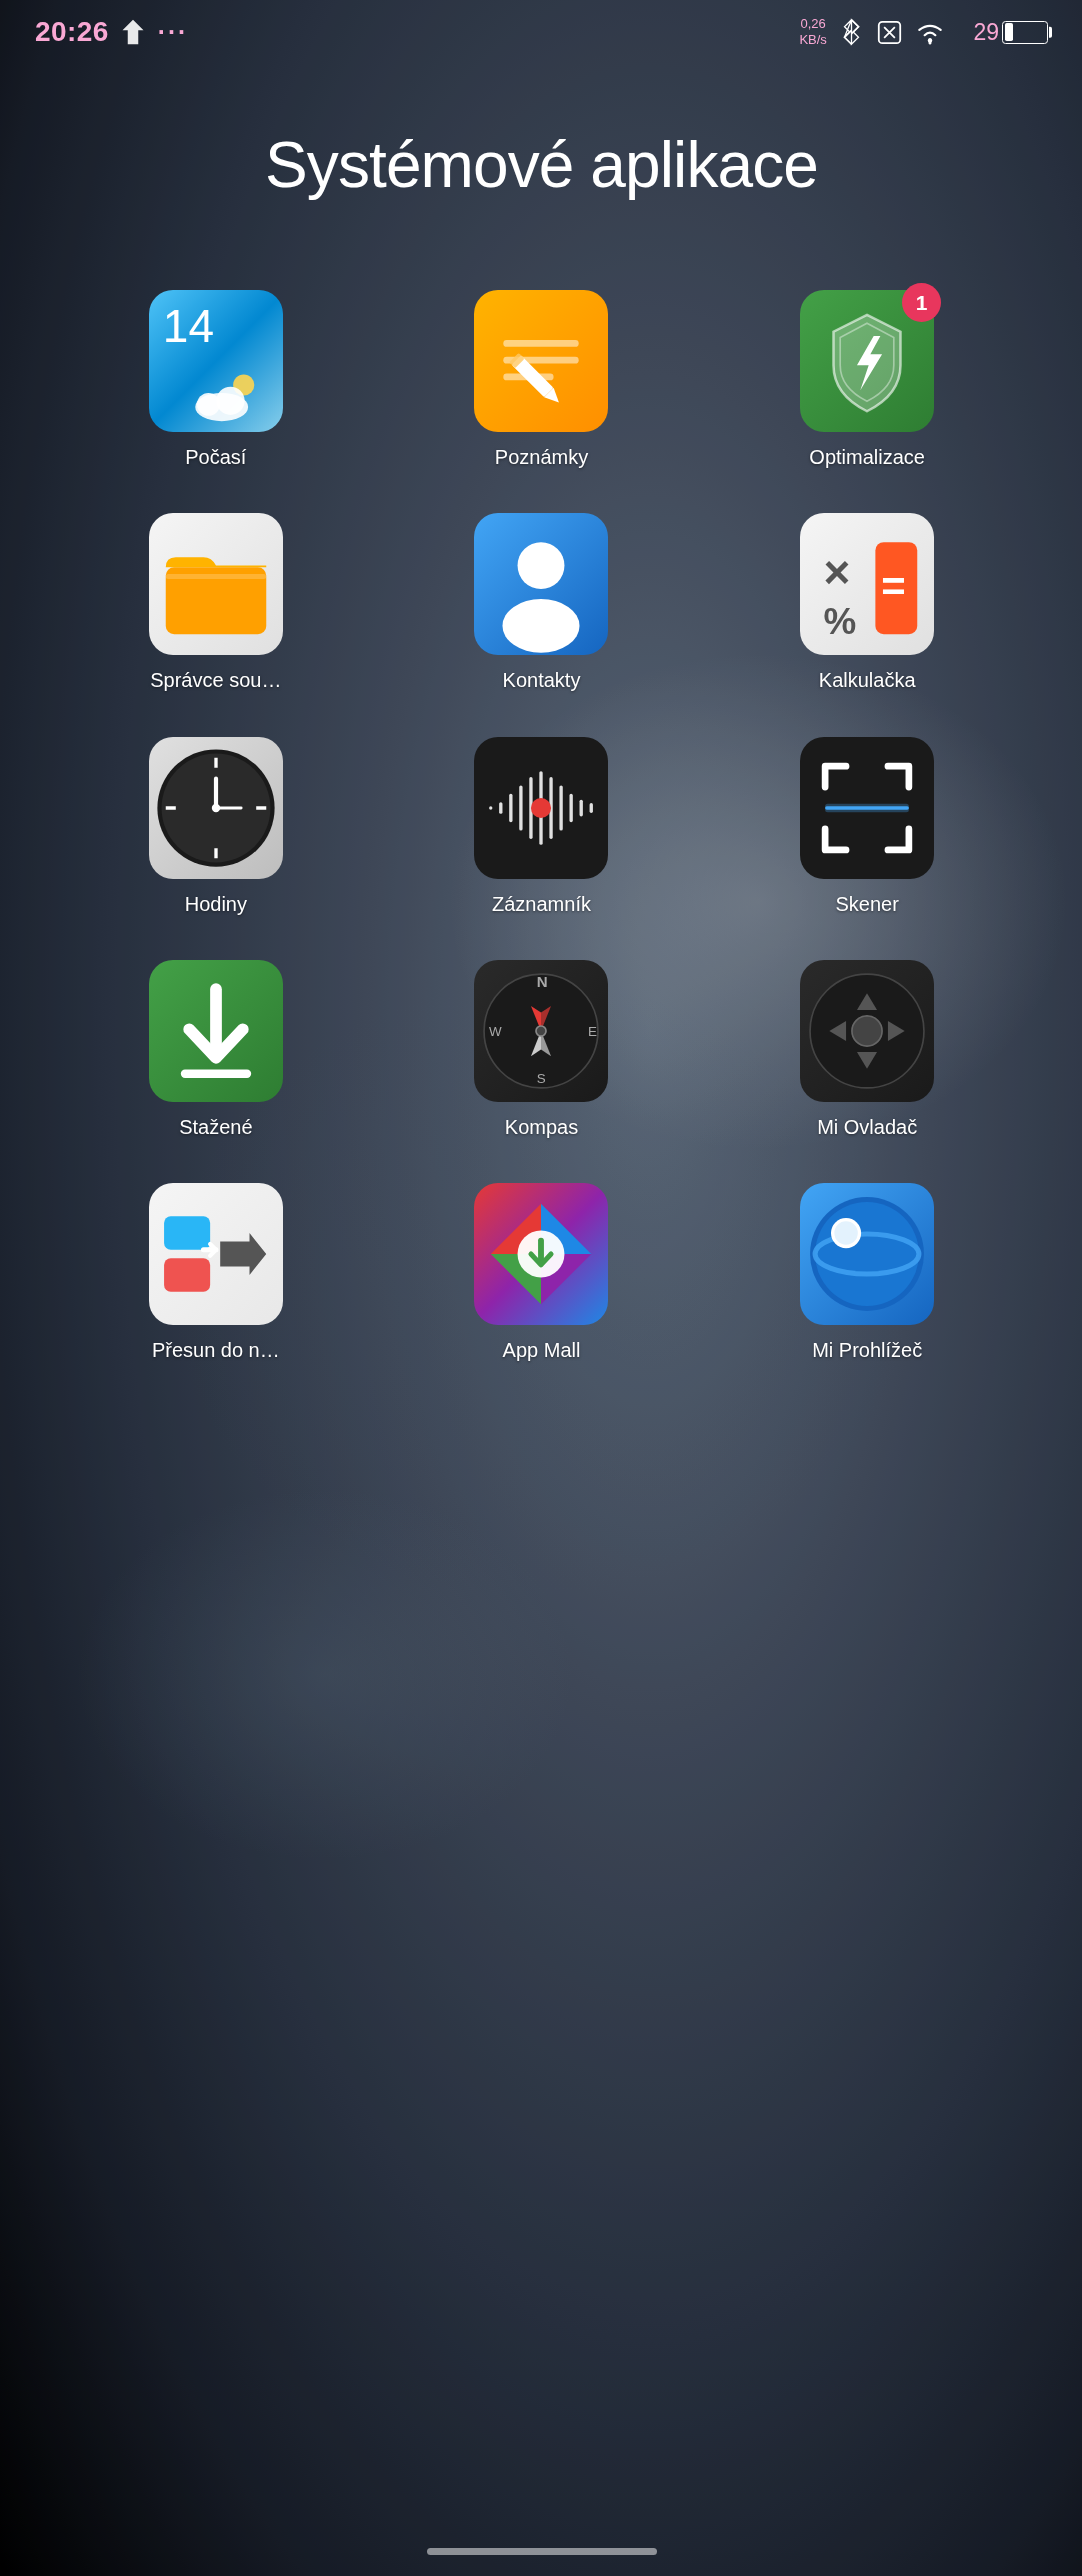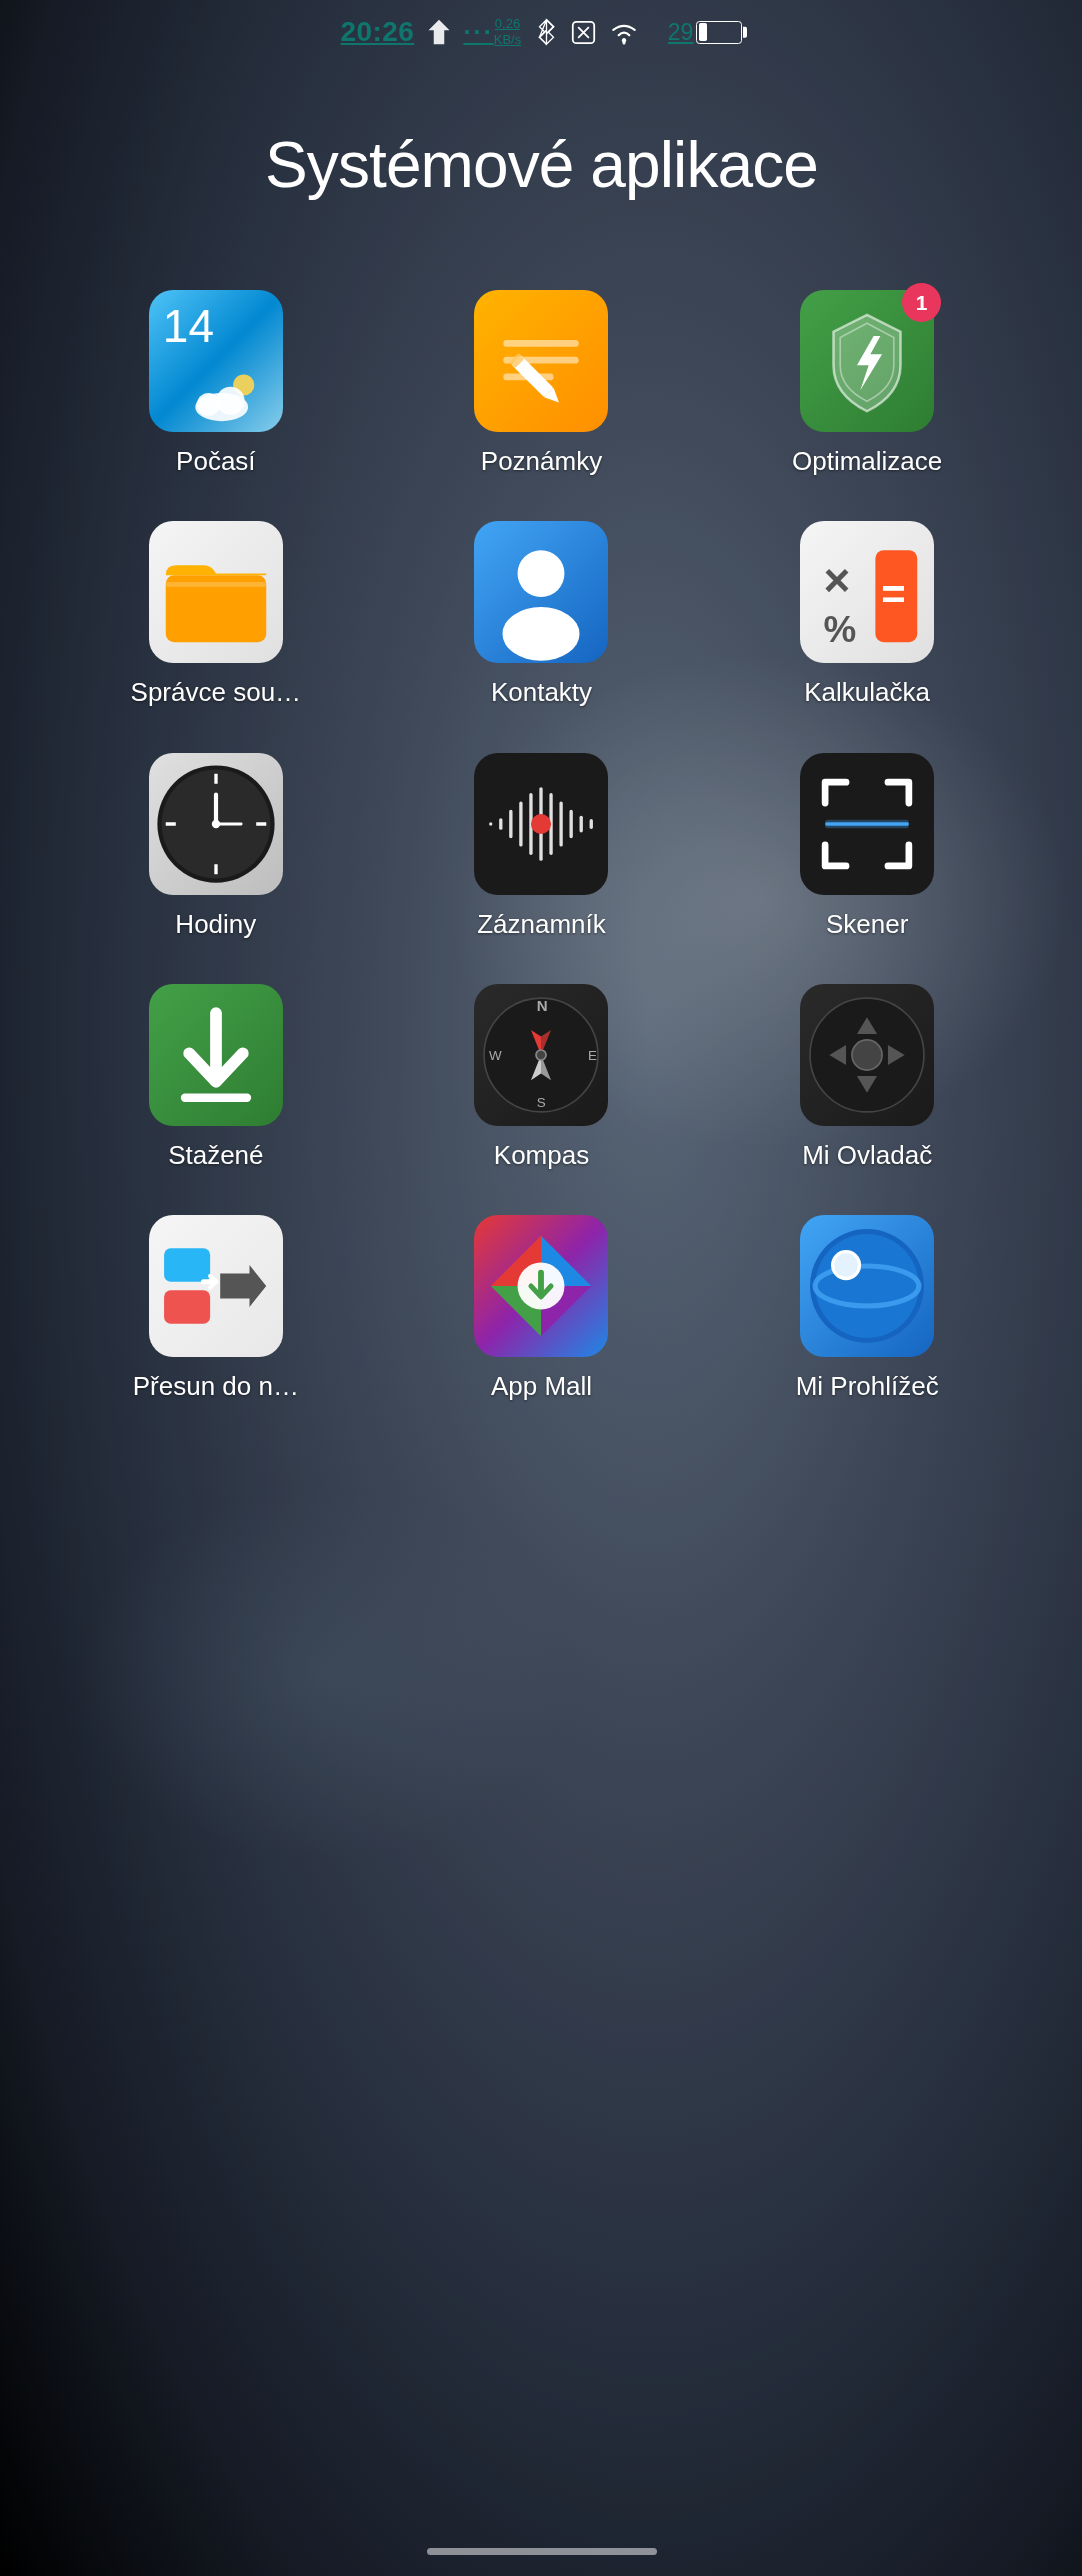--- a/index.html
+++ b/index.html
@@ -27,25 +27,24 @@
       background:
         radial-gradient(ellipse 442px 354px at 70% 35%, rgba(180,190,200,0.4) 0%, transparent 70%),
         radial-gradient(ellipse 354px 265px at 30% 65%, rgba(100,120,140,0.3) 0%, transparent 70%),
         radial-gradient(ellipse 531px 442px at 50% 50%, rgba(80,100,120,0.2) 0%, transparent 70%);
     }
 
     .status-bar {
       position: relative;
       z-index: 10;
       display: flex;
-      justify-content: center;
+      justify-content: space-between;
       align-items: center;
       padding: 16px 35px 8.8px 35px;
-      color: #0f766e;
-      text-decoration: underline;
+      color: #f9a8d4;
     }
 
     .status-left {
       display: flex;
       align-items: center;
       gap: 10.6px;
       font-size: 28px;
       font-weight: 600;
       letter-spacing: 0.4px;
     }
@@ -162,21 +161,21 @@
       font-size: 21px;
       font-weight: 700;
       display: flex;
       align-items: center;
       justify-content: center;
       border: 2.7px solid transparent;
       z-index: 5;
     }
 
     .app-label {
-      font-size: 26px;
+      font-size: 20px;
       color: #fff;
       text-align: center;
       text-shadow: 0 0.9px 2.7px rgba(0,0,0,0.5);
       font-weight: 400;
     }
 
     
     .icon-weather {
       background: linear-gradient(135deg, #4fc3f7 0%, #0288d1 50%, #87ceeb 100%);
     }

